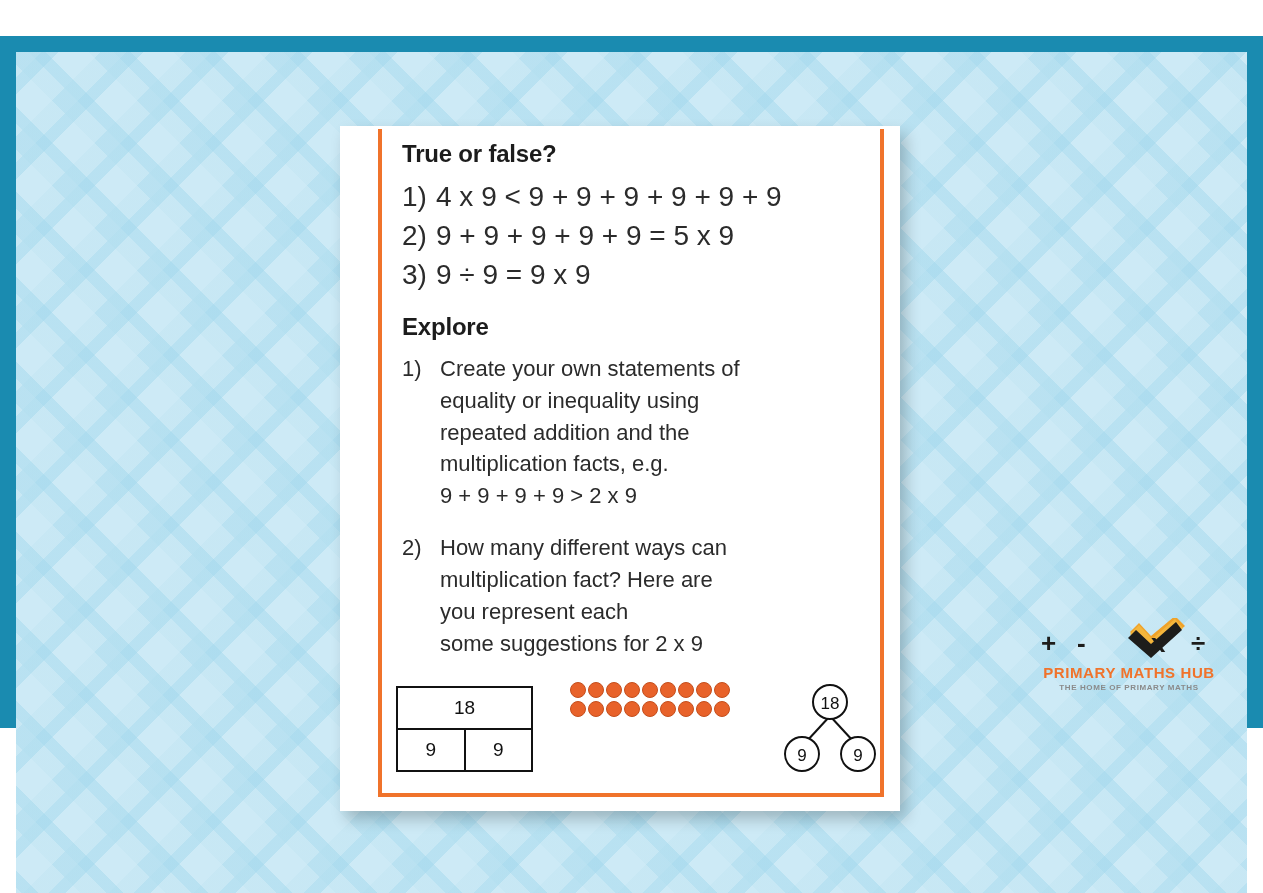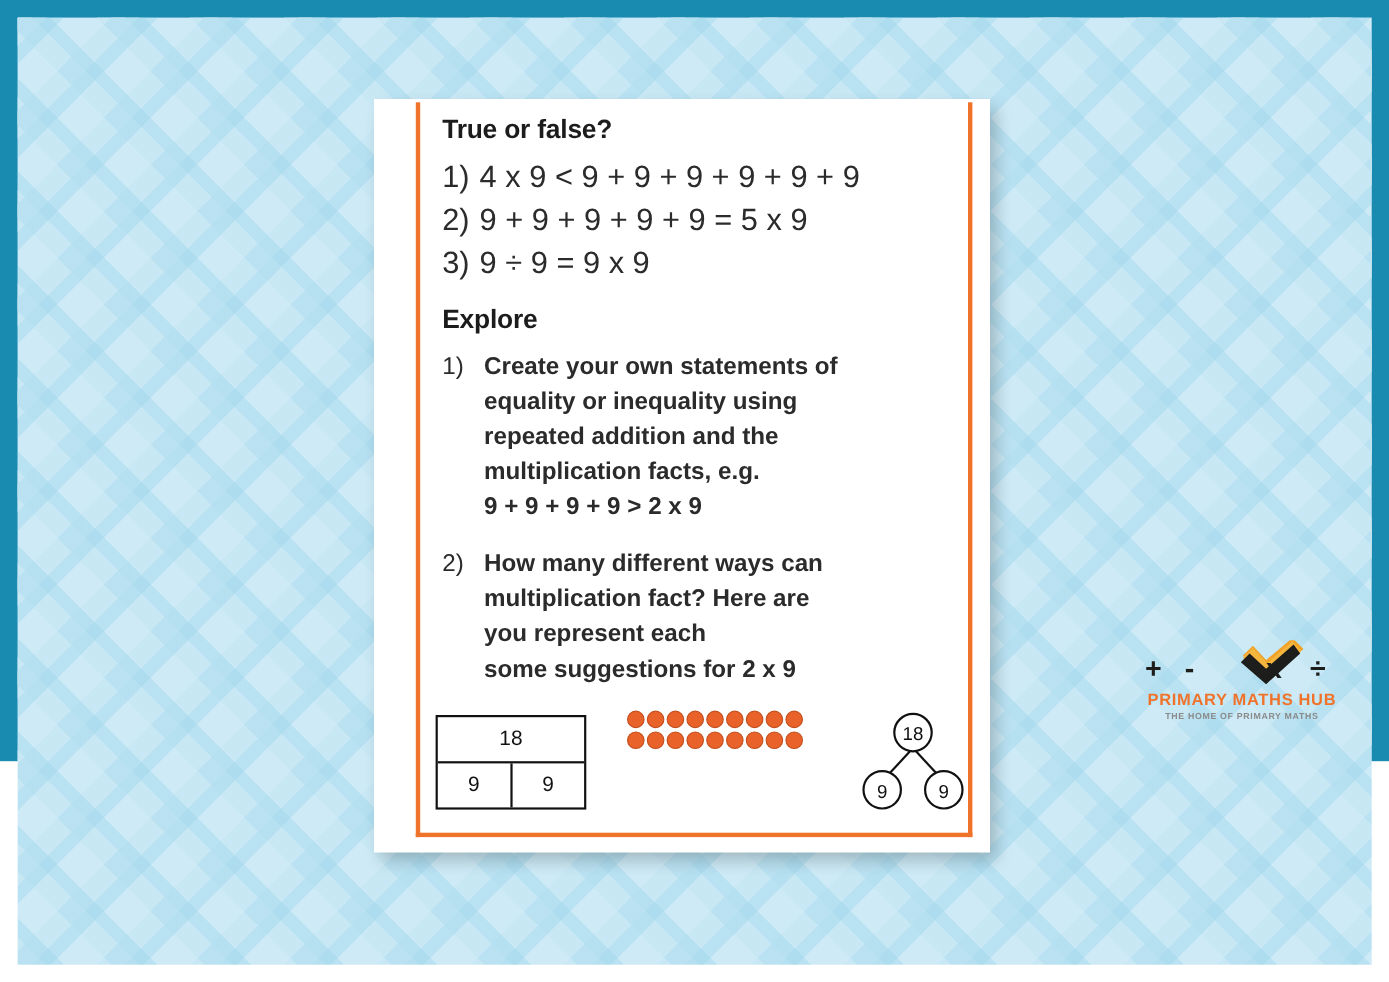--- a/index.html
+++ b/index.html
@@ -11,20 +11,21 @@
     height: 893px;
     overflow: hidden;
     font-family: "Liberation Sans", sans-serif;
     background: #ffffff;
   }
   .stage {
     position: relative;
     width: 1263px;
     height: 692px;
     background: #1a8bb0;
+    margin-top: 36px;
   }
   
   .pattern-panel {
     position: absolute;
     left: 16px;
     top: 16px;
     width: 1231px;
     height: 861px;
     background-color: #cdeaf6;
     background-image:
@@ -106,21 +107,20 @@
   .ex-num {
     width: 38px;
     flex: 0 0 38px;
   }
   .ex-body {
     flex: 1 1 auto;
   }
   .ex-body .line {
     display: block;
     white-space: nowrap;
-    font-weight: bold;
   }
 
   
   .reps {
     position: relative;
     margin-top: 4px;
     height: 105px;
   }
   
   .bar-model {

